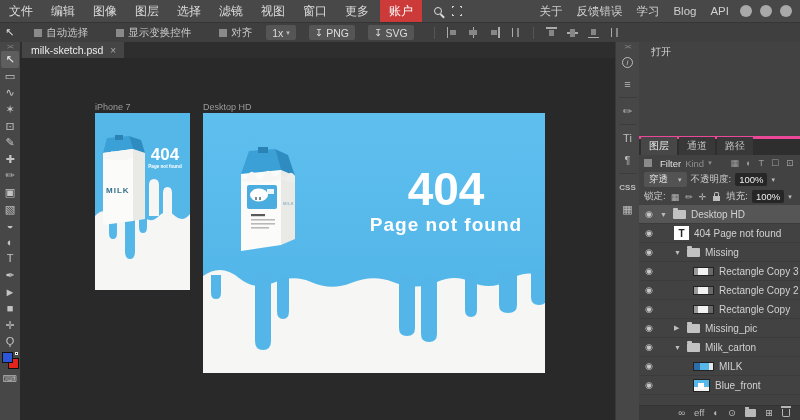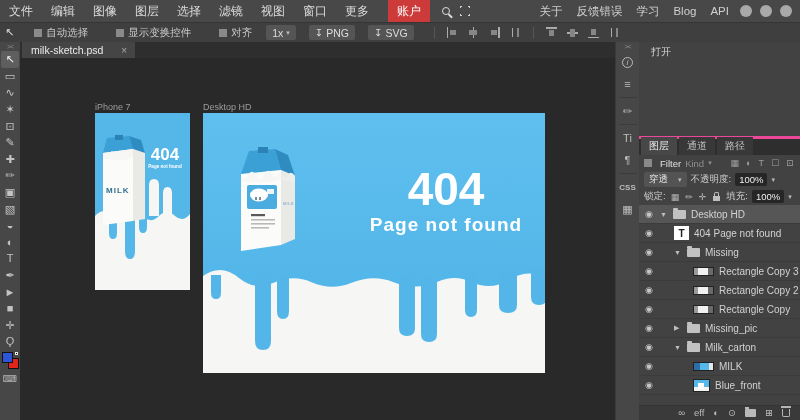--- a/index.html
+++ b/index.html
@@ -4,21 +4,21 @@
 <style>
   * { margin:0; padding:0; box-sizing:border-box; }
   html,body { width:800px; height:420px; overflow:hidden; background:#292929;
     font-family:"Liberation Sans","DejaVu Sans",sans-serif; -webkit-font-smoothing:antialiased; }
   .app { width:800px; height:420px; display:flex; flex-direction:column; }
 
   
   .menubar { height:22px; background:#484848; display:flex; align-items:center; color:#dcdcdc;
     font-size:12px; flex:0 0 22px; }
   .mitem { padding:0 9px; line-height:22px; cursor:default; }
-  .acct { background:#cd3a3a; color:#fff; padding:0 9px; line-height:22px; margin-left:10px; }
+  .acct { background:#cd3a3a; color:#fff; padding:0 9px; line-height:22px; margin-left:2px; }
   .mag { width:8px; height:8px; border:1.5px solid #dcdcdc; border-radius:50%; position:relative; margin:0 10px 0 12px; }
   .mag::after { content:""; position:absolute; width:5px; height:1.5px; background:#dcdcdc;
     transform:rotate(45deg); right:-4px; bottom:-2px; }
   .fs { width:10px; height:10px; border:1.5px solid #d0d0d0; position:relative; }
   .fs::before { content:""; position:absolute; left:1px; right:1px; top:-2px; bottom:-2px; background:#484848; }
   .fs::after  { content:""; position:absolute; top:1px; bottom:1px; left:-2px; right:-2px; background:#484848; }
   .mspacer { flex:1; }
   .mlink { padding:0 7px; color:#cfcfcf; font-size:11.5px; }
   .soc { width:12px; height:12px; border-radius:50%; background:#a9a9a9; margin:0 4px; }
 
@@ -57,21 +57,21 @@
   .swatches { width:17px; height:17px; position:relative; margin-top:2px; }
   .sw-fg { position:absolute; left:0; top:0; width:11px; height:11px; background:#2d55d8; border:1px solid #111; z-index:2; }
   .sw-bg { position:absolute; right:0; bottom:0; width:11px; height:11px; background:#e3241c; border:1px solid #111; }
   .sw-mini { position:absolute; right:1px; top:0; width:3px; height:3px; background:#000; border:1px solid #eee; z-index:3; }
   .kbd { color:#b5b5b5; font-size:10px; margin-top:4px; }
 
   
   .centercol { flex:1; display:flex; flex-direction:column; min-width:0; }
   .tabbar { height:16px; background:#2e2e2e; display:flex; align-items:flex-end; flex:0 0 16px; }
   .doc-tab { background:#454545; color:#ececec; font-size:10.5px; padding:2px 8px 2px 9px;
-    display:flex; align-items:center; gap:18px; margin-left:2px; }
+    display:flex; align-items:center; gap:7px; margin-left:2px; }
   .tab-x { color:#a9a9a9; font-size:10px; }
   .canvas { flex:1; background:#292929; position:relative; overflow:hidden; }
   .ablabel { position:absolute; color:#9b9b9b; font-size:9px; }
   .board { position:absolute; }
 
   
   .strip { width:24px; background:#474747; border-left:1px solid #3a3a3a; display:flex; flex-direction:column;
     align-items:center; flex:0 0 24px; padding-top:1px; }
   .sic { width:24px; height:22px; display:flex; align-items:center; justify-content:center;
     color:#bdbdbd; font-size:11px; }

